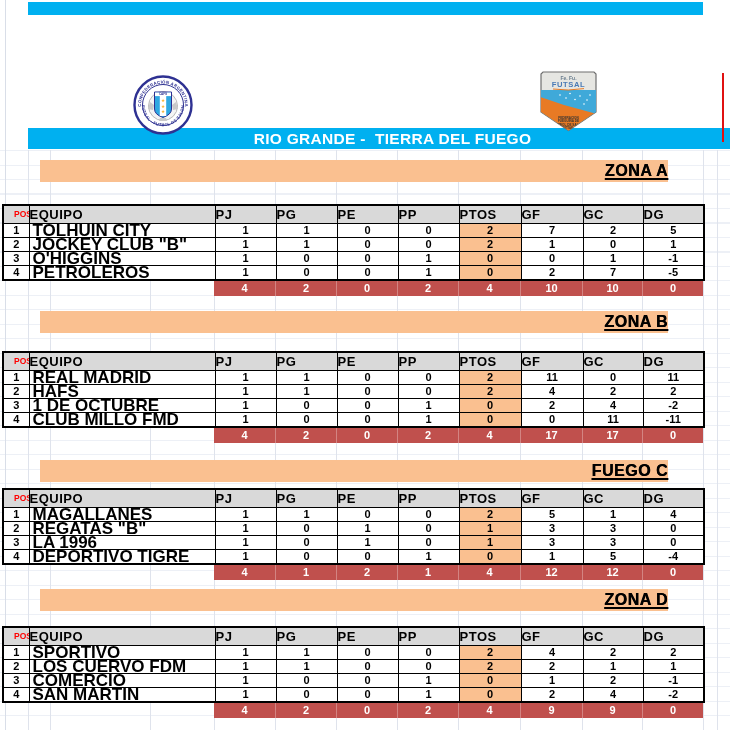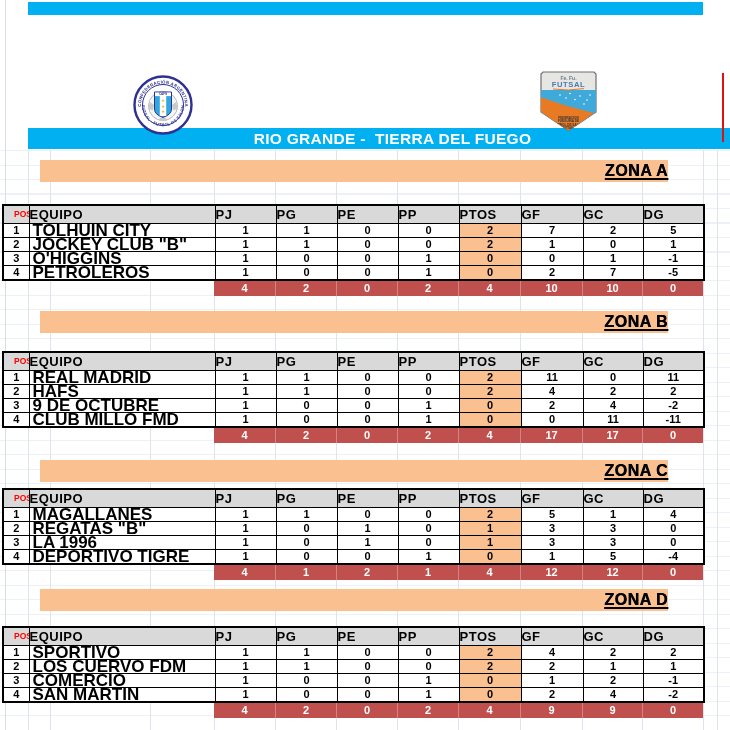--- a/index.html
+++ b/index.html
@@ -330,21 +330,21 @@
             <td>1</td>
             <td>0</td>
             <td>0</td>
             <td class="ptos">2</td>
             <td>4</td>
             <td>2</td>
             <td>2</td>
           </tr>
           <tr>
             <td>3</td>
-            <td class="team">9 DE OCTUBRE</td>
+            <td class="team">1 DE OCTUBRE</td>
             <td>1</td>
             <td>0</td>
             <td>0</td>
             <td>1</td>
             <td class="ptos">0</td>
             <td>2</td>
             <td>4</td>
             <td>-2</td>
           </tr>
           <tr>
@@ -369,21 +369,21 @@
         <div class="tot" style="flex:0 0 62px">4</div>
         <div class="tot" style="flex:0 0 62px">17</div>
         <div class="tot" style="flex:0 0 60px">17</div>
         <div class="tot" style="flex:0 0 61px">0</div>
       </div>
     </div>
   </section>
 
   <section class="zone zone-2">
     <div class="zone-banner">
-      <span class="zone-title">ZONA C</span>
+      <span class="zone-title">FUEGO C</span>
     </div>
     <div class="standings-wrap">
       <table class="standings">
         <colgroup>
           <col style="width:26px">
               <col style="width:186px">
               <col style="width:61px">
               <col style="width:61px">
           <col style="width:61px">
               <col style="width:61px">

